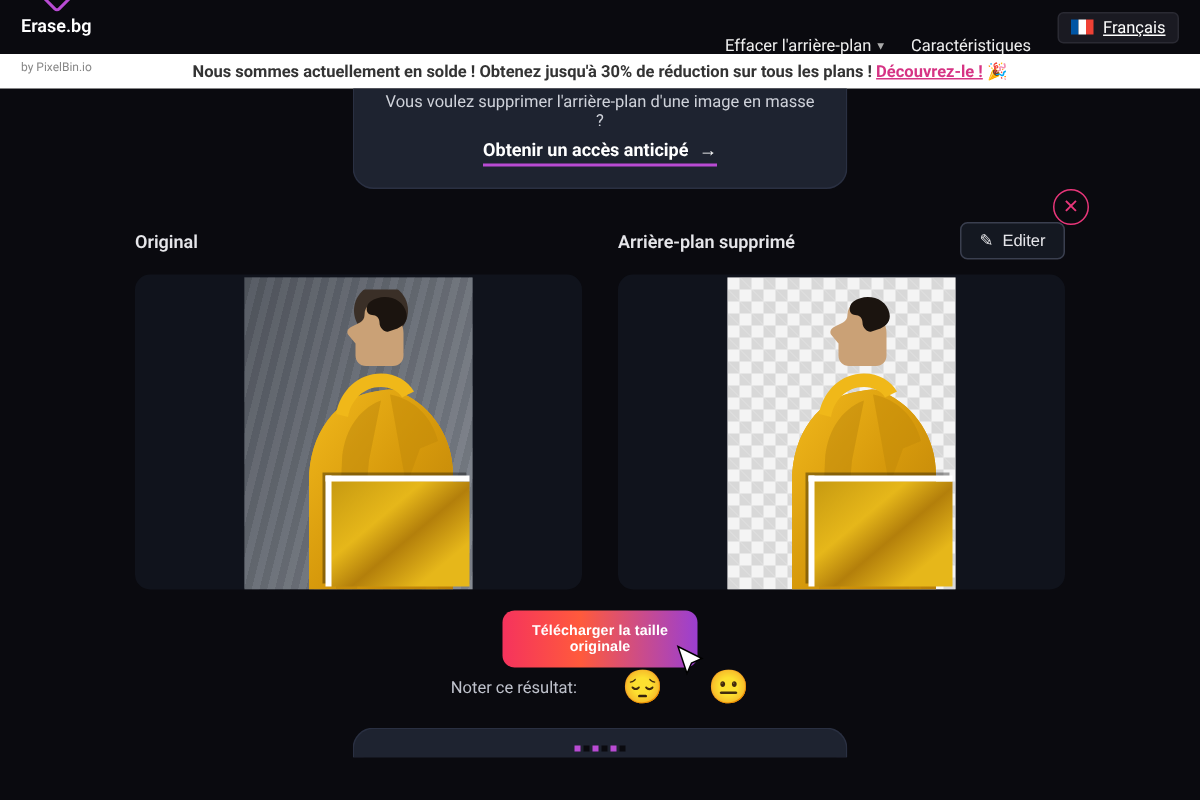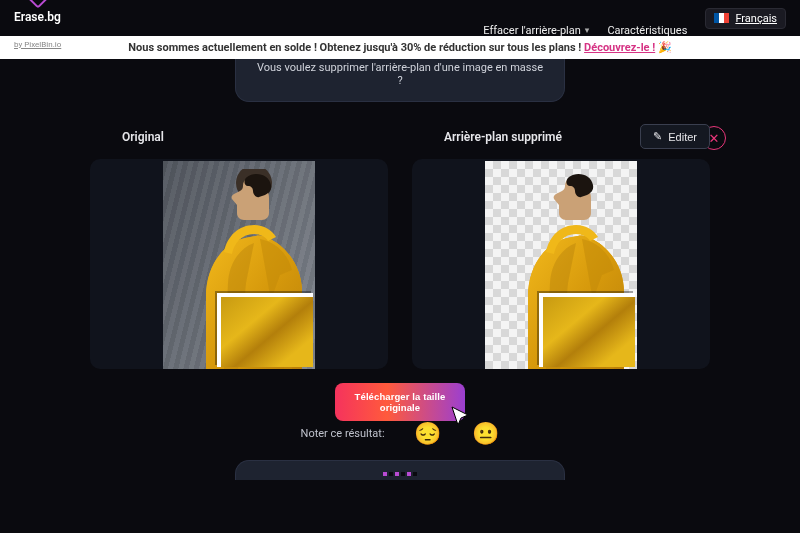--- a/index.html
+++ b/index.html
@@ -18,21 +18,21 @@
     padding: 0 14px; background: #0a0a0f;
     font-size: 11px;
   }
   .logo-wrap { display: flex; align-items: center; gap: 6px; flex-direction: column; }
   .logo-mark {
     width: 18px; height: 18px; transform: rotate(45deg);
     border: 2px solid #b94bd3; border-radius: 3px;
   }
   .logo-text { display: flex; flex-direction: column; line-height: 1; }
   .logo-title { font-size: 12px; font-weight: 600; color: #fff; }
-  .logo-sub   { font-size: 8px; color: #888; margin-top: 18px; text-decoration: underline; }
+  .logo-sub   { font-size: 8px; color: #888; margin-top: 18px; }
   .nav-spacer { flex: 1; }
   .nav-link { color: #eee; margin-left: 18px; display: flex; align-items: center; gap: 4px; cursor: pointer; margin-top: 24px; }
   .nav-link .chev { font-size: 9px; color: #aaa; }
   .flag-btn {
     margin-left: 18px; display: flex; align-items: center; gap: 6px;
     background: #1a1a22; border: 1px solid #2a2a33; border-radius: 4px;
     padding: 3px 8px; cursor: pointer; text-decoration: underline;
   }
   .flag { display: inline-flex; width: 15px; height: 10px; }
   .flag .s1 { width: 5px; background:#0055A4; }
@@ -65,21 +65,21 @@
     border-radius: 50%; display: flex; align-items: center; justify-content: center;
     color: #e9367a; font-size: 13px; cursor: pointer;
   }
 
   
   .compare {
     width: 620px; margin: 22px auto 0; position: relative;
   }
   .compare-headers {
     display: flex; align-items: center; font-size: 12px; font-weight: 600;
-    color: #e6e6ea; margin-bottom: 10px; margin-left: 32px;
+    color: #e6e6ea; margin-bottom: 10px;
   }
   .compare-headers .col { width: 298px; }
   .compare-headers .gap { width: 24px; }
   .compare-headers .right { flex: 1; display: flex; align-items: center; justify-content: space-between; }
   .edit-btn {
     border: 1px solid #3a3f4f; background: #141821; border-radius: 5px;
     color: #e6e6ea; font-size: 11px; padding: 5px 12px; cursor: pointer;
     display: flex; align-items: center; gap: 6px;
   }
   .panels { display: flex; gap: 24px; }
@@ -191,20 +191,24 @@
 
 <div class="sale-bar">
   <span>Nous sommes actuellement en solde ! Obtenez jusqu'à 30% de réduction sur tous les plans ! </span>
   <span class="link">Découvrez-le !</span>
   <span>🎉</span>
 </div>
 
 <div class="bulk-card">
   <div>Vous voulez supprimer l'arrière-plan d'une image en masse</div>
   <div>?</div>
+  <div class="bulk-cta">
+    <span>Obtenir un accès anticipé</span>
+    <span class="arr">→</span>
+  </div>
 </div>
 
 <div class="close-btn">
   <span>✕</span>
 </div>
 
 <div class="compare">
   <div class="compare-headers">
     <div class="col">Original</div>
     <div class="gap"></div>

